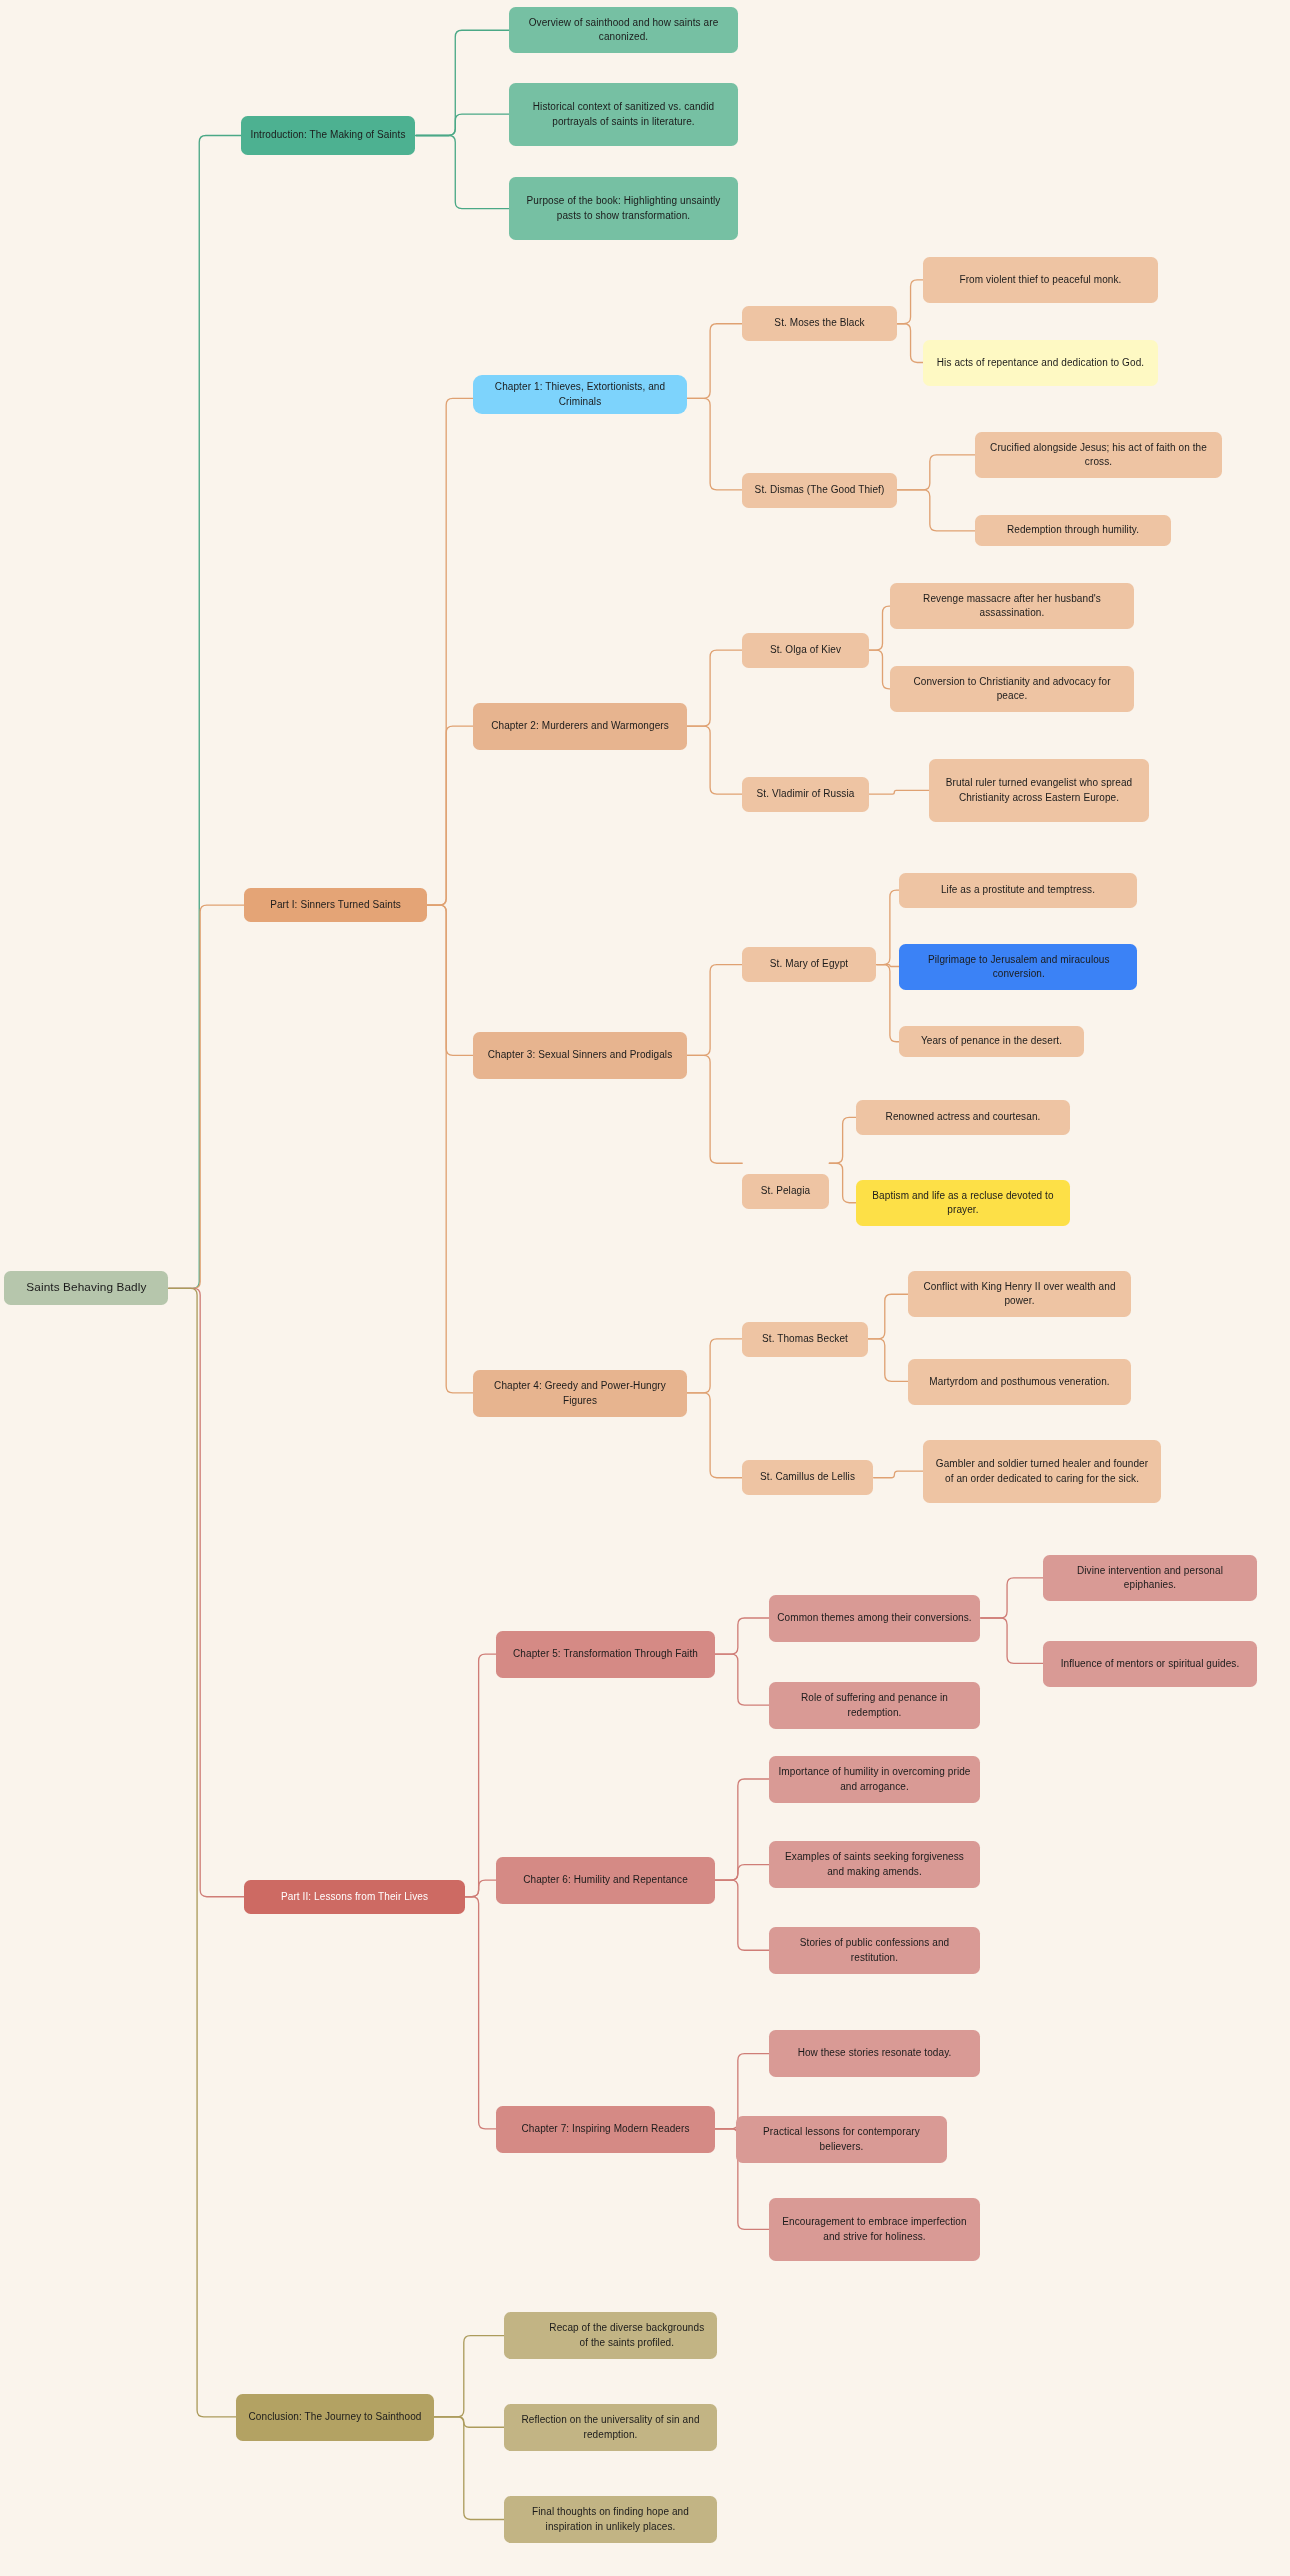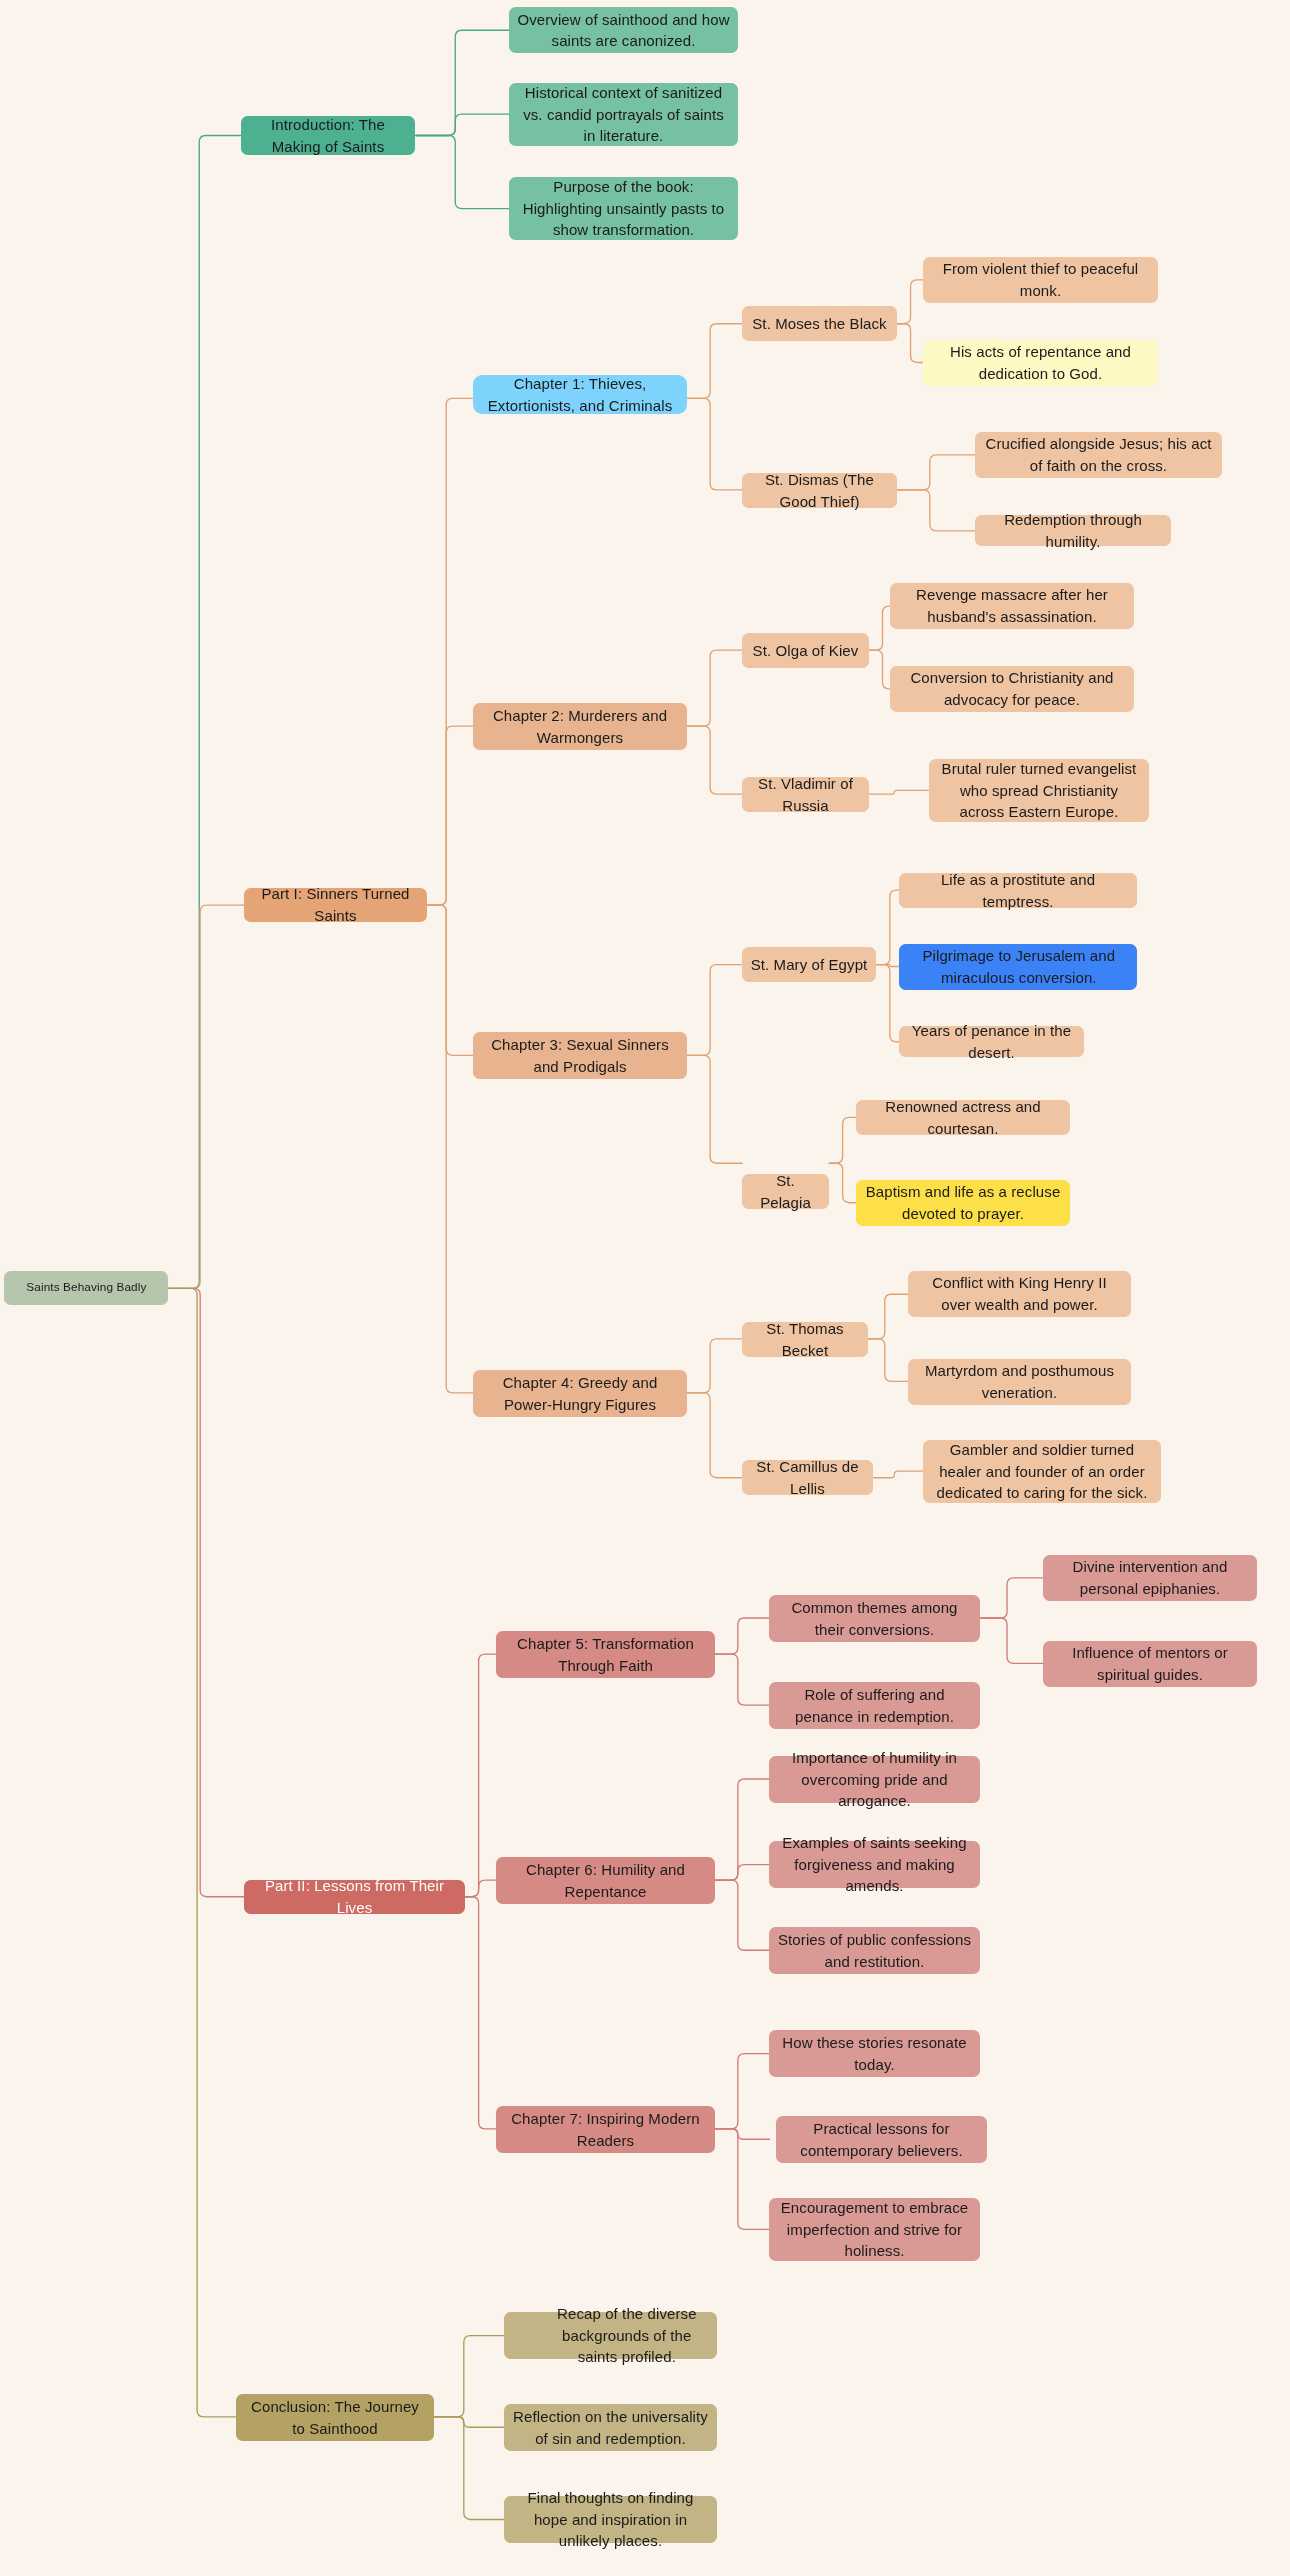--- a/index.html
+++ b/index.html
@@ -11,21 +11,21 @@
     position:relative;
   }
   #canvas{position:absolute;inset:0;width:1291px;height:2576px;}
   #svg-links{position:absolute;left:0;top:0;width:1291px;height:2576px;pointer-events:none;}
   .node{
     position:absolute;
     box-sizing:border-box;
     display:flex;align-items:center;justify-content:center;
     text-align:center;
     border-radius:6.6px;
-    font-size:15px;
+    font-size:10px;
     line-height:1.45;
     color:#1b1b1b;
     padding:4.4px 7.4px;
     letter-spacing:0.1px;
   }
   .node.white-text{color:#ffffff;}
   .node.root{font-size:11.8px;}
 </style>
 </head>
 <body>
@@ -122,21 +122,21 @@
       <div class="node" style="left: 769px; top: 1595px; width: 211px; height: 47px; background: rgb(217, 154, 149);">Common themes among their conversions.</div>
       <div class="node" style="left: 1043px; top: 1555px; width: 214px; height: 46px; background: rgb(217, 154, 149);">Divine intervention and personal epiphanies.</div>
       <div class="node" style="left: 1043px; top: 1641px; width: 214px; height: 46px; background: rgb(217, 154, 149);">Influence of mentors or spiritual guides.</div>
       <div class="node" style="left: 769px; top: 1682px; width: 211px; height: 47px; background: rgb(217, 154, 149);">Role of suffering and penance in redemption.</div>
       <div class="node" style="left: 496px; top: 1857px; width: 219px; height: 47px; background: rgb(213, 138, 133);">Chapter 6: Humility and Repentance</div>
       <div class="node" style="left: 769px; top: 1756px; width: 211px; height: 47px; background: rgb(217, 154, 149);">Importance of humility in overcoming pride and arrogance.</div>
       <div class="node" style="left: 769px; top: 1841px; width: 211px; height: 47px; background: rgb(217, 154, 149);">Examples of saints seeking forgiveness and making amends.</div>
       <div class="node" style="left: 769px; top: 1927px; width: 211px; height: 47px; background: rgb(217, 154, 149);">Stories of public confessions and restitution.</div>
       <div class="node" style="left: 496px; top: 2106px; width: 219px; height: 47px; background: rgb(213, 138, 133);">Chapter 7: Inspiring Modern Readers</div>
       <div class="node" style="left: 769px; top: 2030px; width: 211px; height: 47px; background: rgb(217, 154, 149);">How these stories resonate today.</div>
-      <div class="node" style="left: 776px; top: 2116px; width: 211px; height: 47px; background: rgb(217, 154, 149);">Practical lessons for contemporary believers.</div>
+      <div class="node" style="left: 736px; top: 2116px; width: 211px; height: 47px; background: rgb(217, 154, 149);">Practical lessons for contemporary believers.</div>
       <div class="node" style="left: 769px; top: 2198px; width: 211px; height: 63px; background: rgb(217, 154, 149);">Encouragement to embrace imperfection and strive for holiness.</div>
       <div class="node" style="left: 236px; top: 2394px; width: 198px; height: 47px; background: rgb(179, 162, 99);">Conclusion: The Journey to Sainthood</div>
       <div class="node" style="left: 504px; top: 2312px; width: 213px; height: 47px; background: rgb(194, 180, 132); padding-left: 40px;">Recap of the diverse backgrounds of the saints profiled.</div>
       <div class="node" style="left: 504px; top: 2404px; width: 213px; height: 47px; background: rgb(194, 180, 132);">Reflection on the universality of sin and redemption.</div>
       <div class="node" style="left: 504px; top: 2496px; width: 213px; height: 47px; background: rgb(194, 180, 132);">Final thoughts on finding hope and inspiration in unlikely places.</div>
     </div>
 </div>
 
 
 </body></html>

